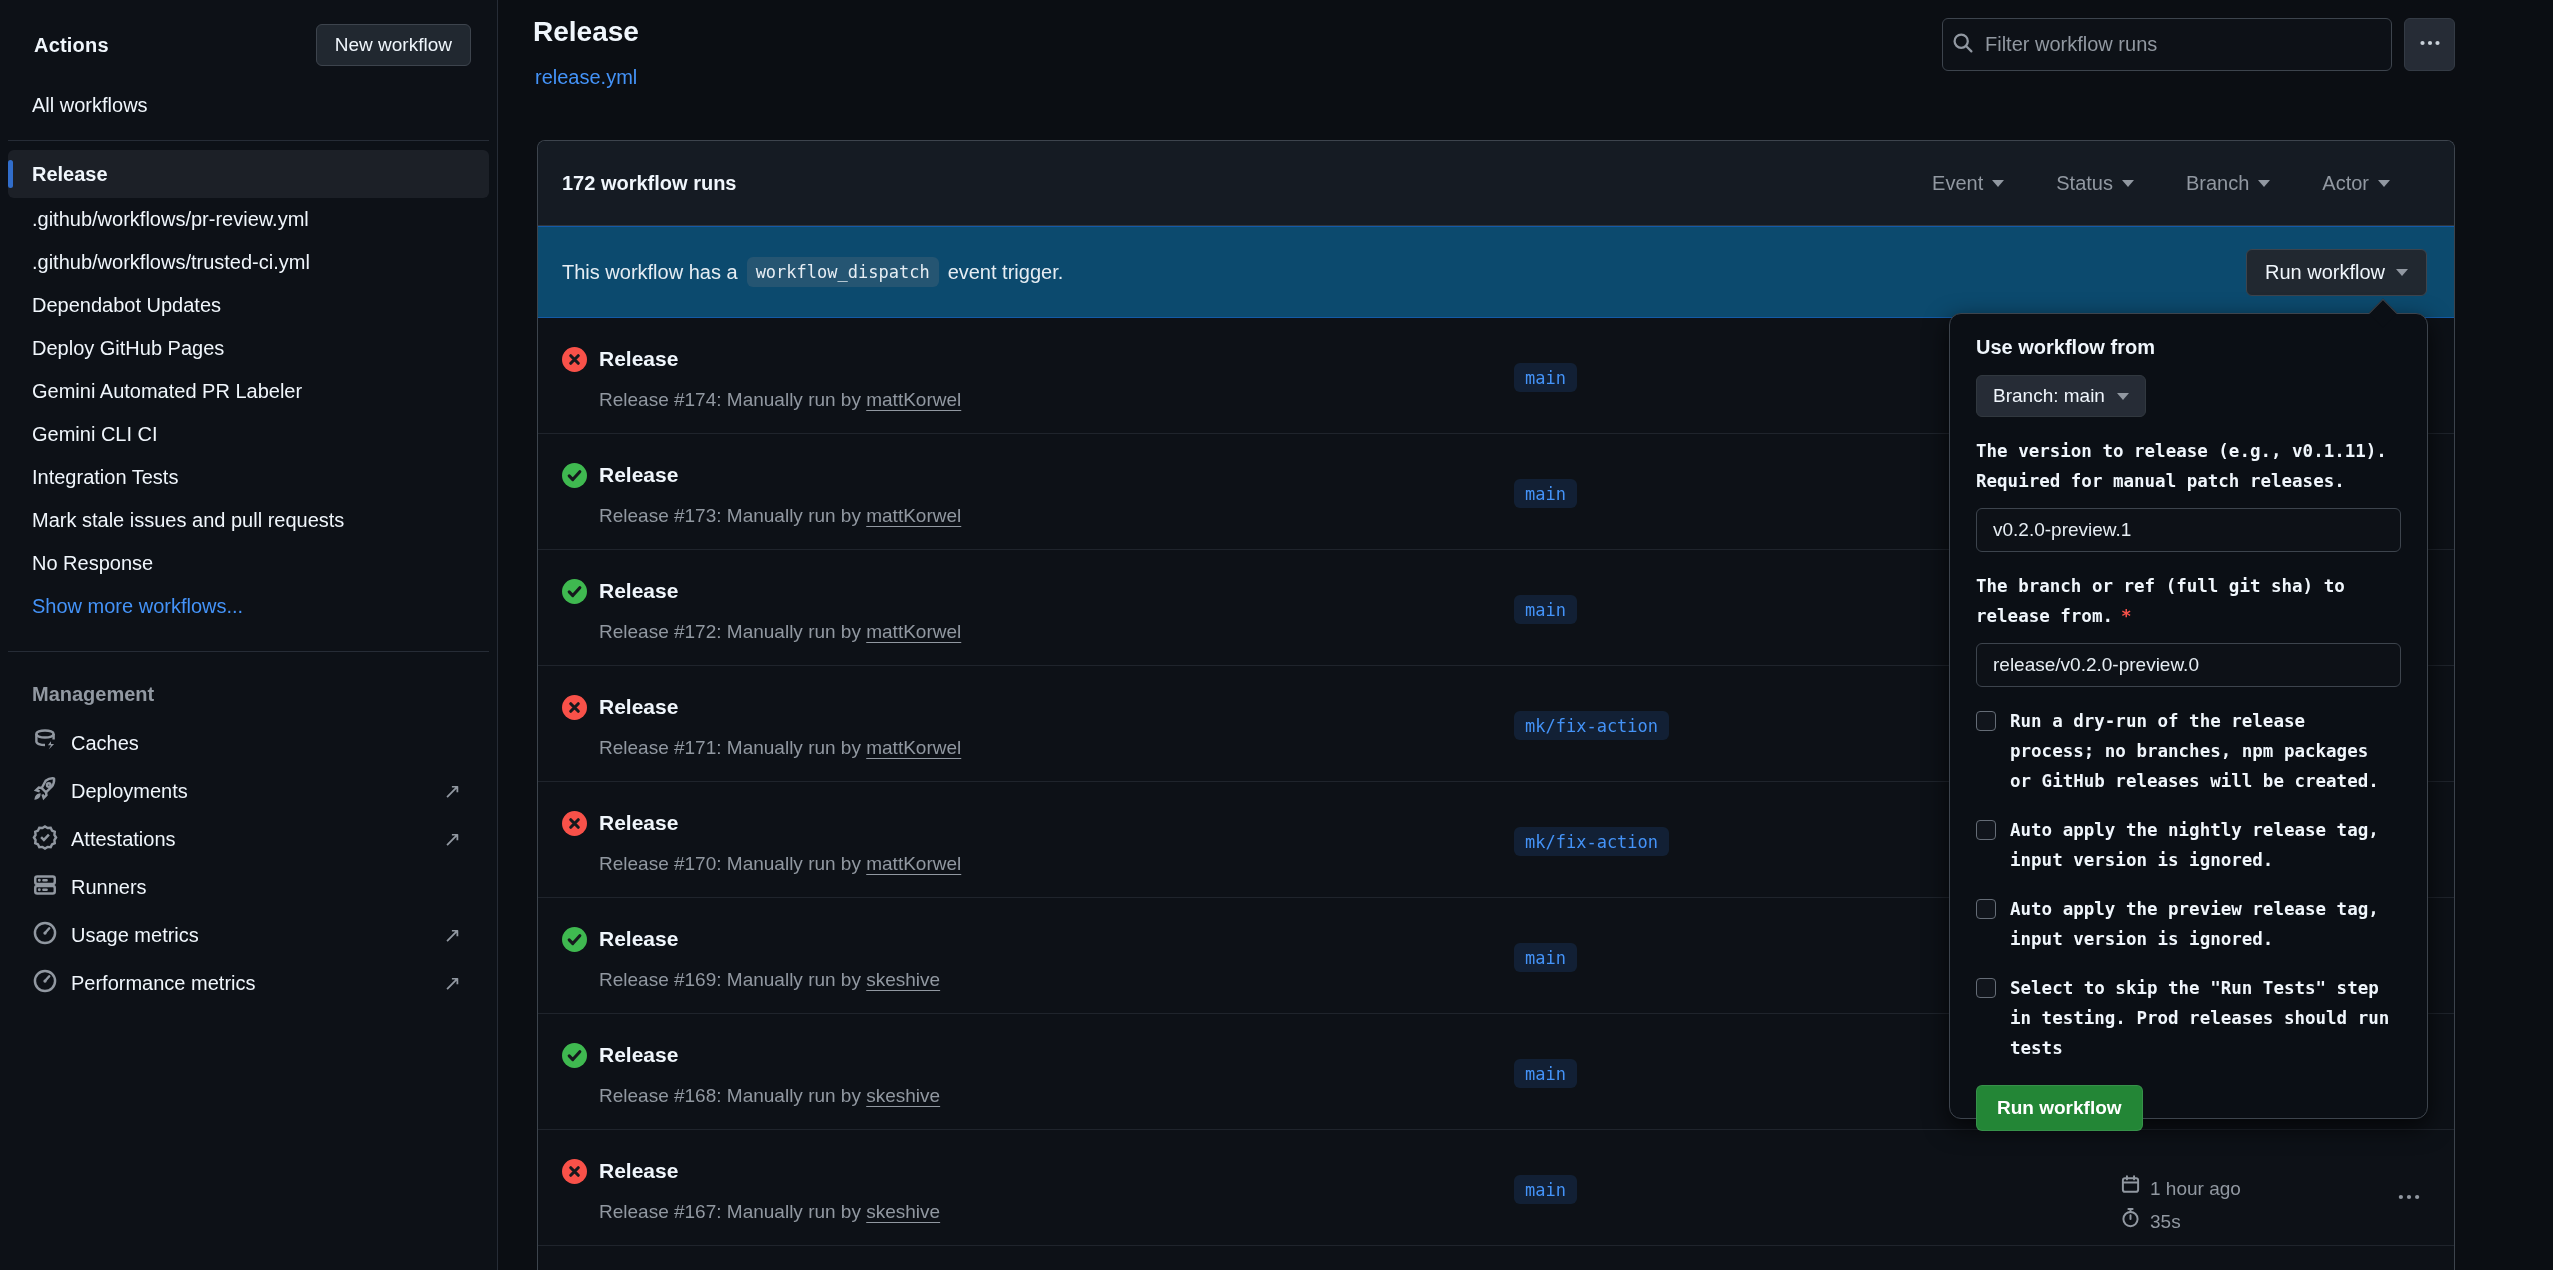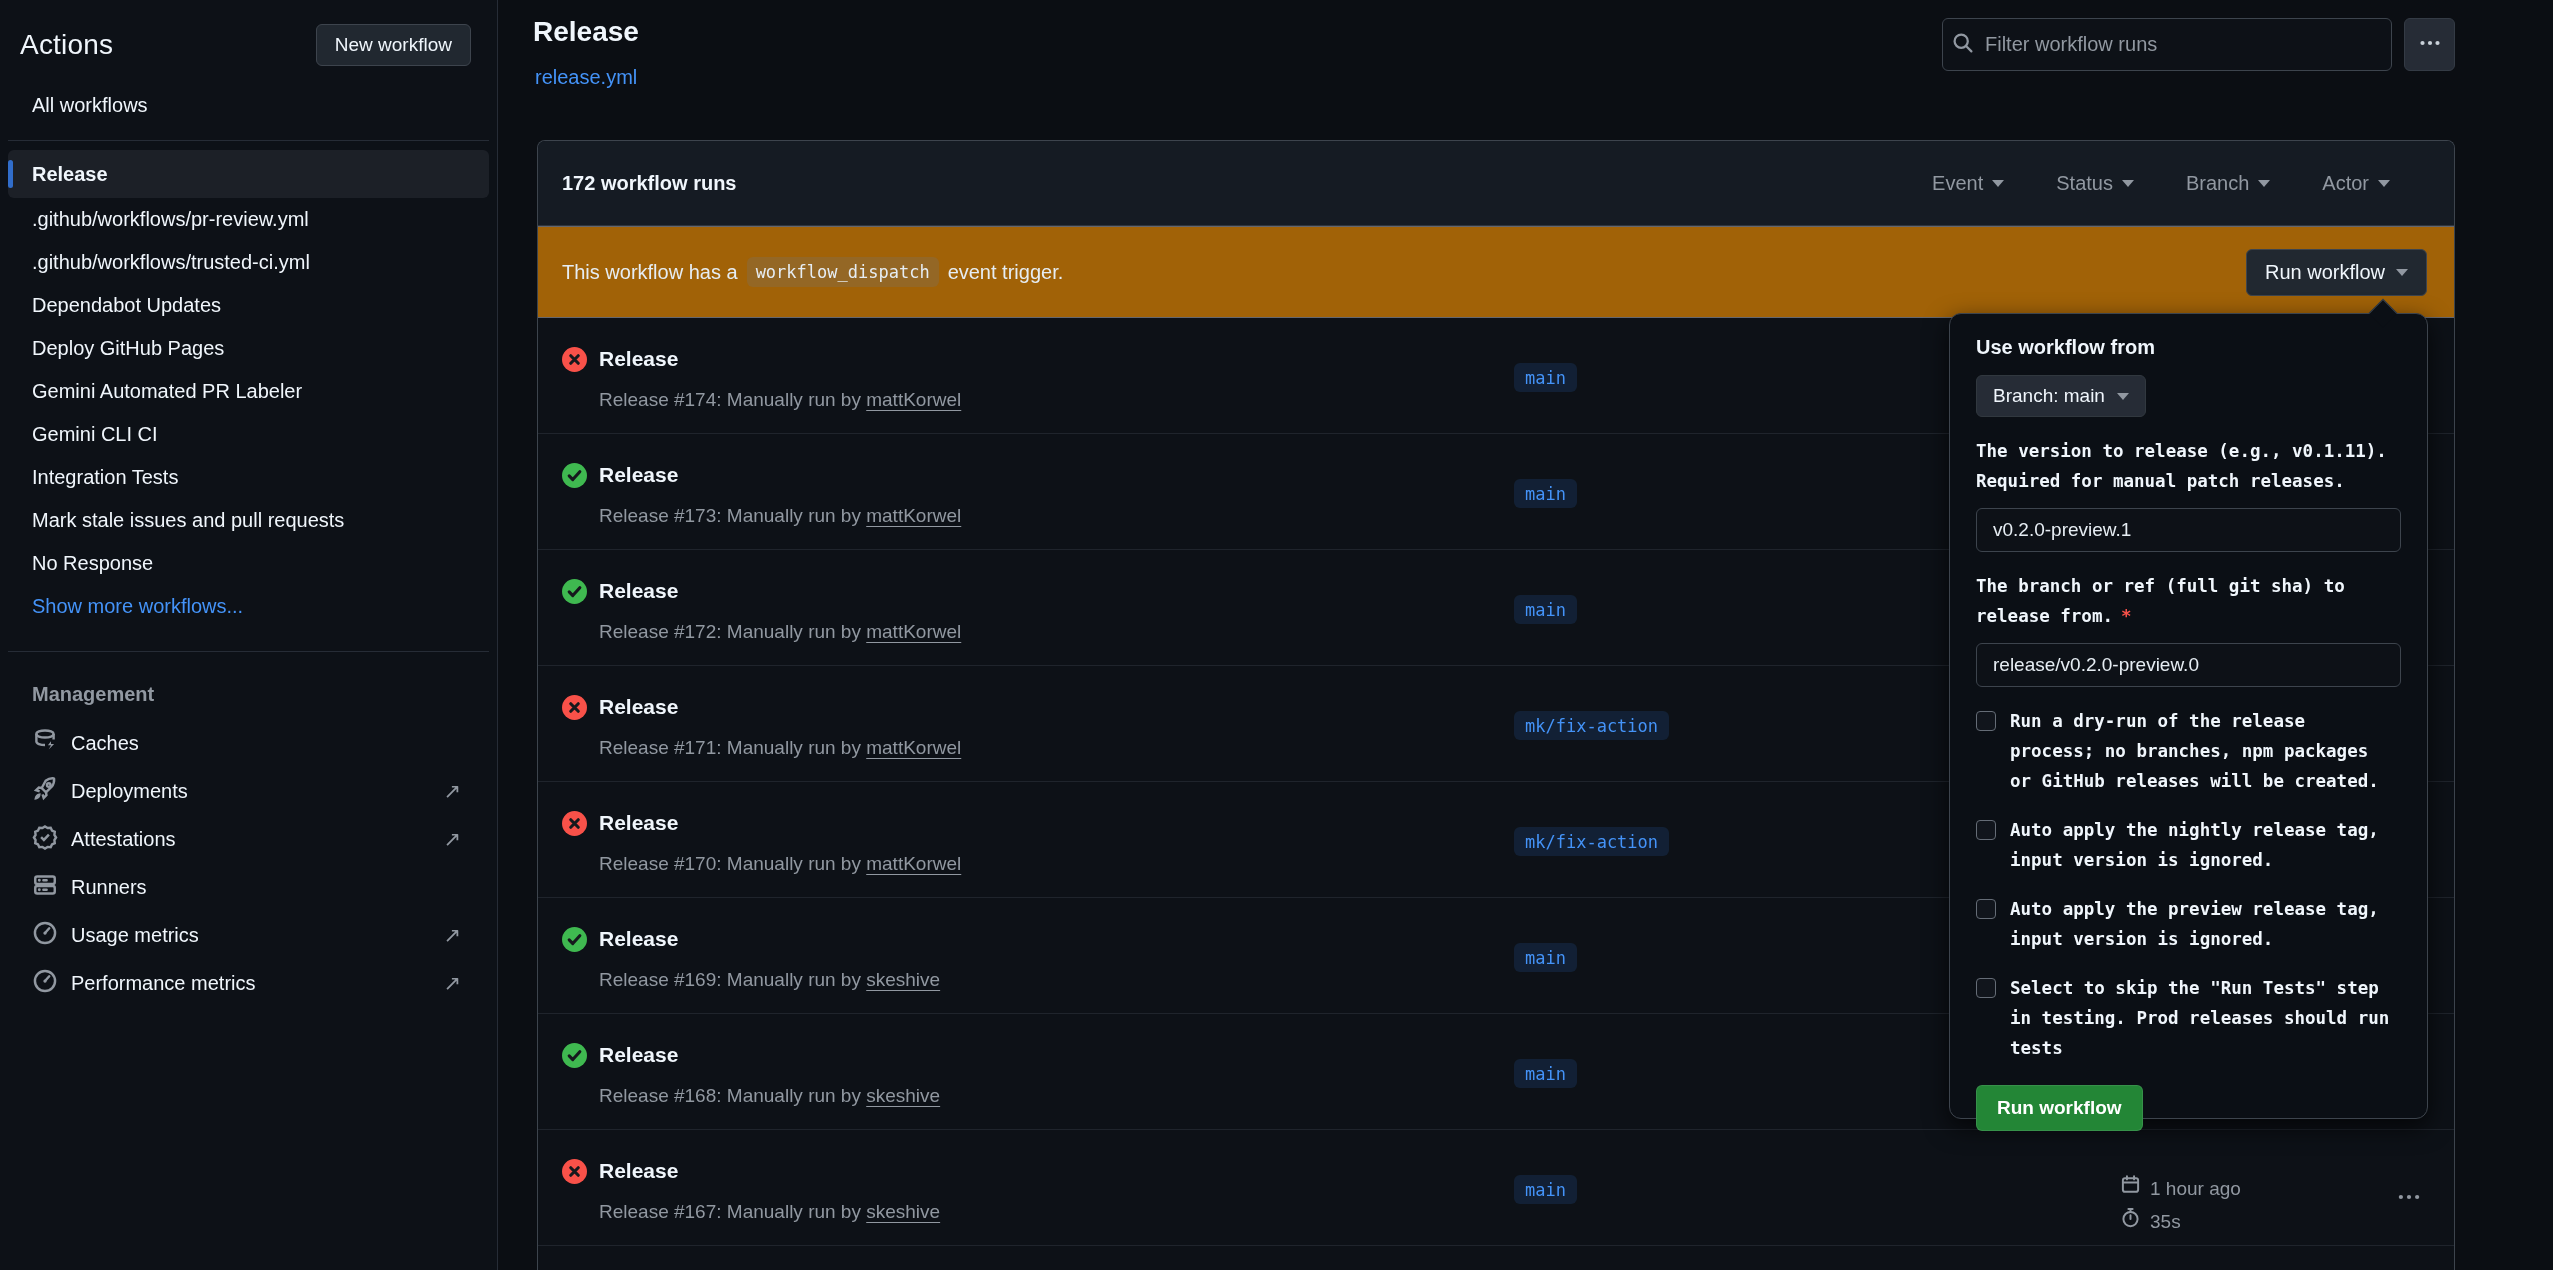--- a/index.html
+++ b/index.html
@@ -12,21 +12,21 @@
     position:relative;
   }
   .mono { font-family:"DejaVu Sans Mono","Liberation Mono",monospace; }
 
   
   .sidebar {
     position:absolute; left:0; top:0; width:498px; height:1270px;
     background:#0d1117; border-right:1px solid #262c36;
   }
   .sidebar-head { display:flex; justify-content:space-between; align-items:center; padding:24px 26px 0 20px; }
-  .sidebar-title { font-size:28px; font-weight:400; letter-spacing:.2px; }
+  .sidebar-title { font-size:20px; font-weight:700; letter-spacing:.2px;margin-left:14px; }
   .btn-secondary {
     background:#212830; border:1px solid #3d444d; border-radius:6px;
     color:#f0f6fc; font-size:19px; font-weight:500; height:42px; padding:0 18px;
     display:inline-flex; align-items:center; cursor:pointer;
   }
   .all-workflows { margin:28px 0 0 32px; font-size:20px; color:#f0f6fc; cursor:pointer; }
   .sb-divider { border:none; border-top:1px solid #262c36; margin:23px 8px 0 8px; }
   .wf-list { margin-top:9px; padding:0 8px; list-style:none; }
   .wf-item {
     position:relative; height:43px; display:flex; align-items:center;
@@ -78,21 +78,21 @@
     display:flex; align-items:center; padding:12px 24px;
   }
   .runs-count { font-size:20px; font-weight:700; }
   .runs-filters { margin-left:auto; display:flex; gap:52px; padding-right:40px; }
   .runs-filter { display:flex; align-items:center; gap:9px; font-size:20px; color:#9198a1; cursor:pointer; }
   .caret-down {
     width:0; height:0; border-left:6px solid transparent; border-right:6px solid transparent;
     border-top:7px solid #9198a1; display:inline-block;
   }
   .banner {
-    height:92px; background:#a16207;
+    height:92px; background:#0c4a6e;
     border-top:1px solid rgba(31,111,235,0.45); border-bottom:1px solid rgba(31,111,235,0.45);
     display:flex; align-items:center; padding:0 24px;
   }
   .banner-text { font-size:20px; color:#e6edf3; display:flex; align-items:center; }
   .code-chip {
     background:rgba(110,118,129,0.25); border-radius:6px; padding:5px 9px;
     font-size:17px; margin:0 9px; color:#e6edf3;
   }
   .run-workflow-top {
     margin-left:auto; margin-right:3px; height:47px; padding:0 18px; gap:11px;

